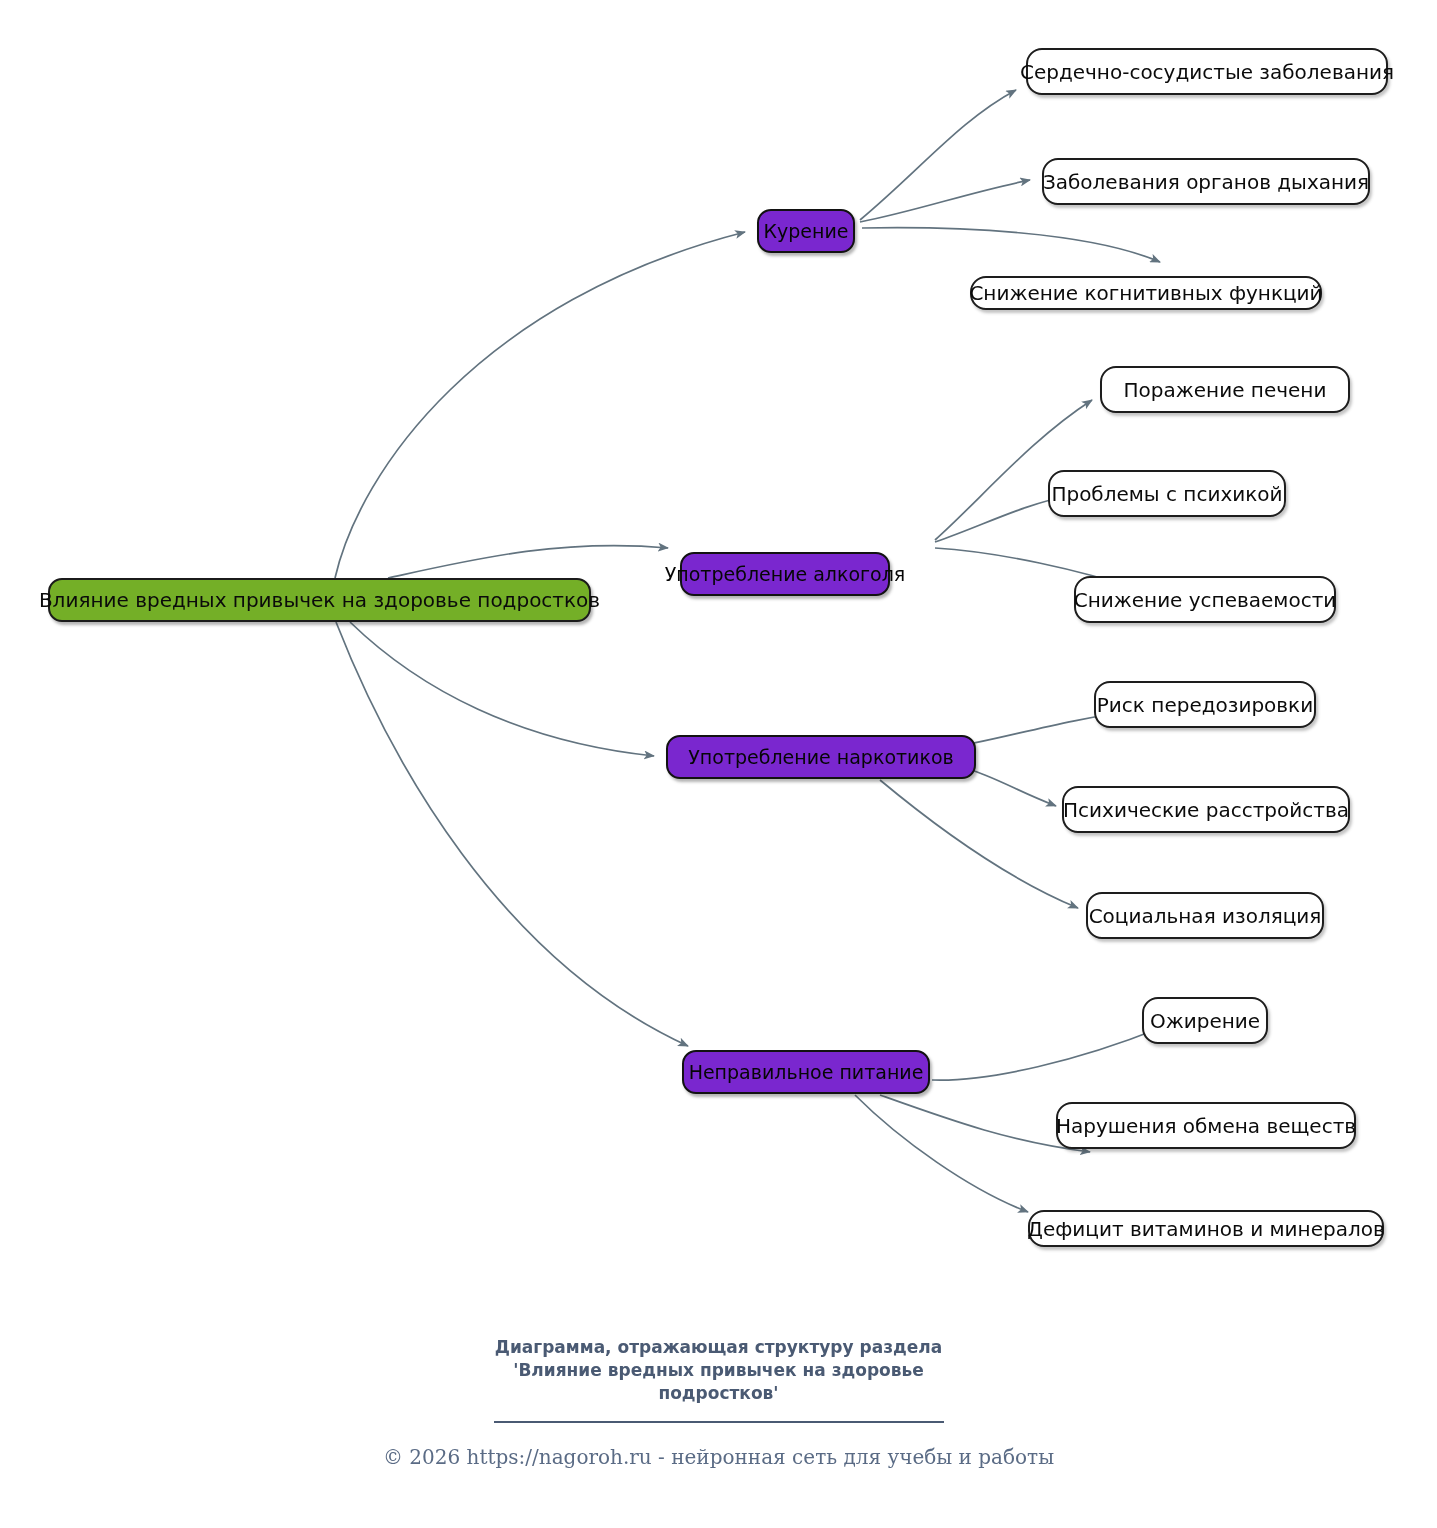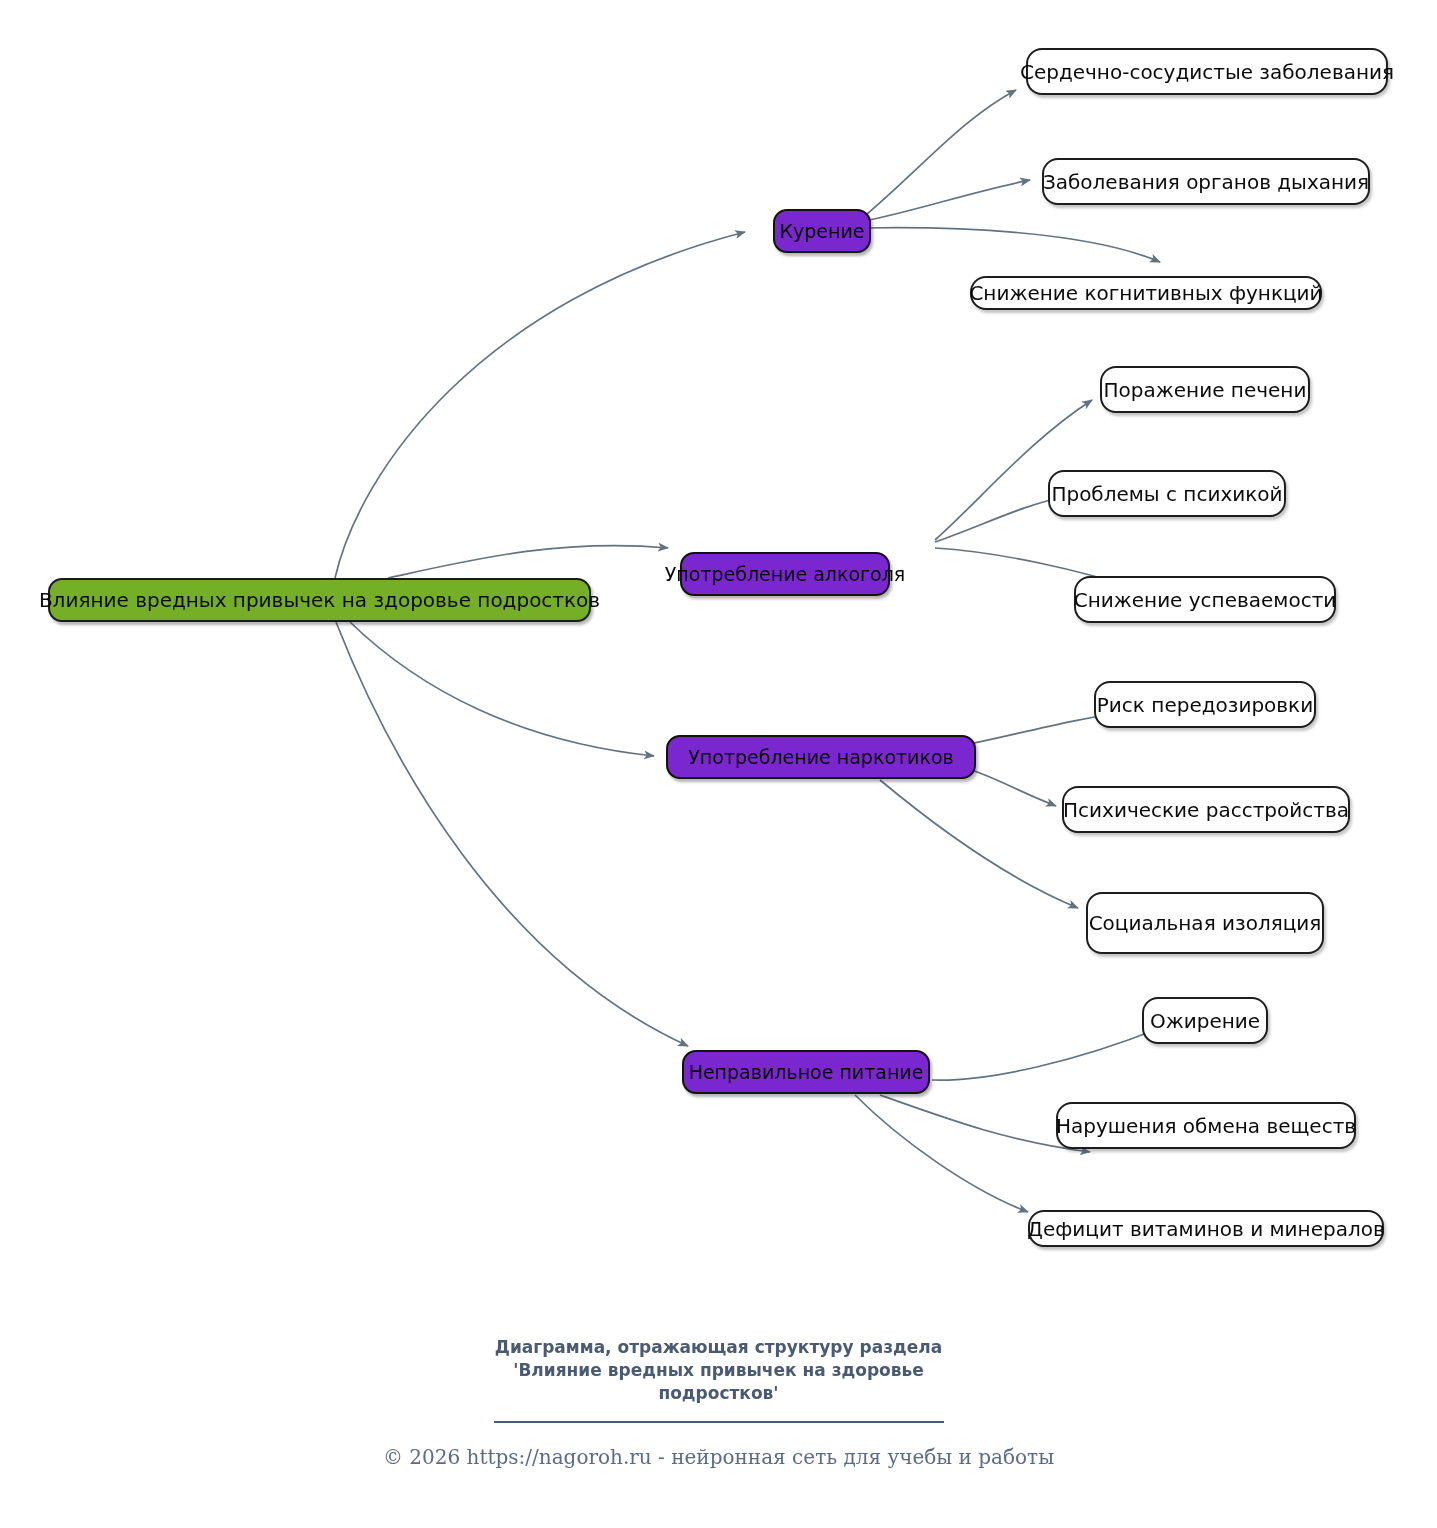--- a/index.html
+++ b/index.html
@@ -123,54 +123,54 @@
         <path d="M 932,1080 C 990,1082 1080,1060 1160,1028" fill="none" stroke="#62737f" stroke-width="1.7" marker-end="url(#arrowhead)"></path>
         <path d="M 880,1095 C 950,1120 1010,1142 1090,1152" fill="none" stroke="#62737f" stroke-width="1.7" marker-end="url(#arrowhead)"></path>
         <path d="M 855,1095 C 900,1140 970,1190 1028,1212" fill="none" stroke="#62737f" stroke-width="1.7" marker-end="url(#arrowhead)"></path>
       </g>
   </svg>
 
   <div id="nodes-layer">
       <div class="node node-root" style="left: 48px; top: 578px; width: 543px; height: 44px;">
         <span>Влияние вредных привычек на здоровье подростков</span>
       </div>
-      <div class="node node-branch" style="left: 757px; top: 209px; width: 98px; height: 44px; margin-left: 16px;">
+      <div class="node node-branch" style="left: 757px; top: 209px; width: 98px; height: 44px;">
         <span>Курение</span>
       </div>
       <div class="node node-leaf" style="left: 1026px; top: 48px; width: 362px; height: 47px;">
         <span>Сердечно-сосудистые заболевания</span>
       </div>
       <div class="node node-leaf" style="left: 1042px; top: 158px; width: 328px; height: 47px;">
         <span>Заболевания органов дыхания</span>
       </div>
       <div class="node node-leaf" style="left: 970px; top: 260px; width: 352px; height: 34px; margin-top: 16px;">
         <span>Снижение когнитивных функций</span>
       </div>
       <div class="node node-branch" style="left: 680px; top: 508px; width: 210px; height: 44px; margin-top: 44px;">
         <span>Употребление алкоголя</span>
       </div>
-      <div class="node node-leaf" style="left: 1100px; top: 366px; width: 210px; height: 47px;">
+      <div class="node node-leaf" style="left: 1100px; top: 366px; width: 250px; height: 47px;">
         <span>Поражение печени</span>
       </div>
       <div class="node node-leaf" style="left: 1048px; top: 470px; width: 238px; height: 47px;">
         <span>Проблемы с психикой</span>
       </div>
       <div class="node node-leaf" style="left: 1074px; top: 576px; width: 262px; height: 47px;">
         <span>Снижение успеваемости</span>
       </div>
       <div class="node node-branch" style="left: 666px; top: 735px; width: 310px; height: 44px;">
         <span>Употребление наркотиков</span>
       </div>
       <div class="node node-leaf" style="left: 1094px; top: 681px; width: 222px; height: 47px;">
         <span>Риск передозировки</span>
       </div>
       <div class="node node-leaf" style="left: 1062px; top: 786px; width: 288px; height: 47px;">
         <span>Психические расстройства</span>
       </div>
-      <div class="node node-leaf" style="left: 1086px; top: 892px; width: 238px; height: 62px;">
+      <div class="node node-leaf" style="left: 1086px; top: 892px; width: 238px; height: 47px;">
         <span>Социальная изоляция</span>
       </div>
       <div class="node node-branch" style="left: 682px; top: 1050px; width: 248px; height: 44px;">
         <span>Неправильное питание</span>
       </div>
       <div class="node node-leaf" style="left: 1142px; top: 997px; width: 126px; height: 47px;">
         <span>Ожирение</span>
       </div>
       <div class="node node-leaf" style="left: 1056px; top: 1102px; width: 300px; height: 47px;">
         <span>Нарушения обмена веществ</span>

